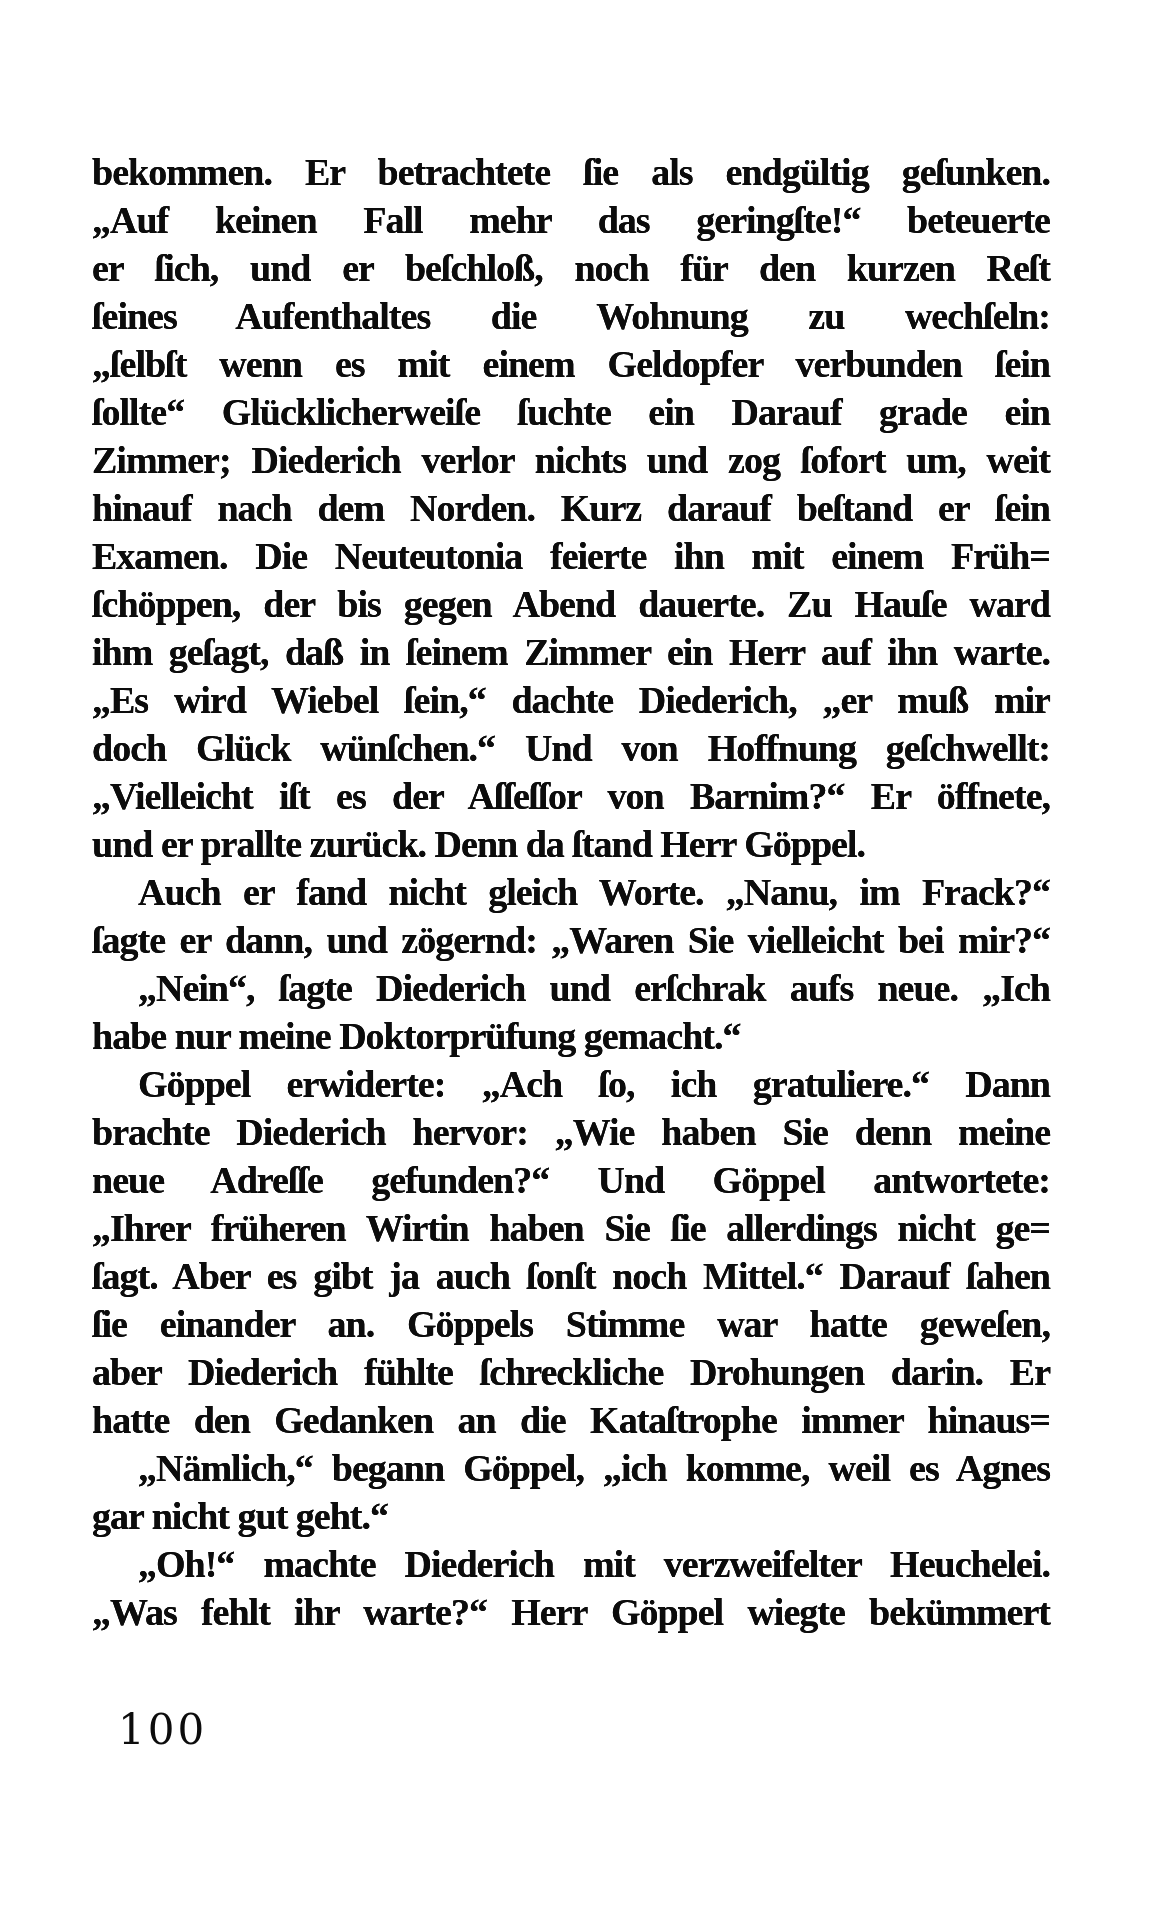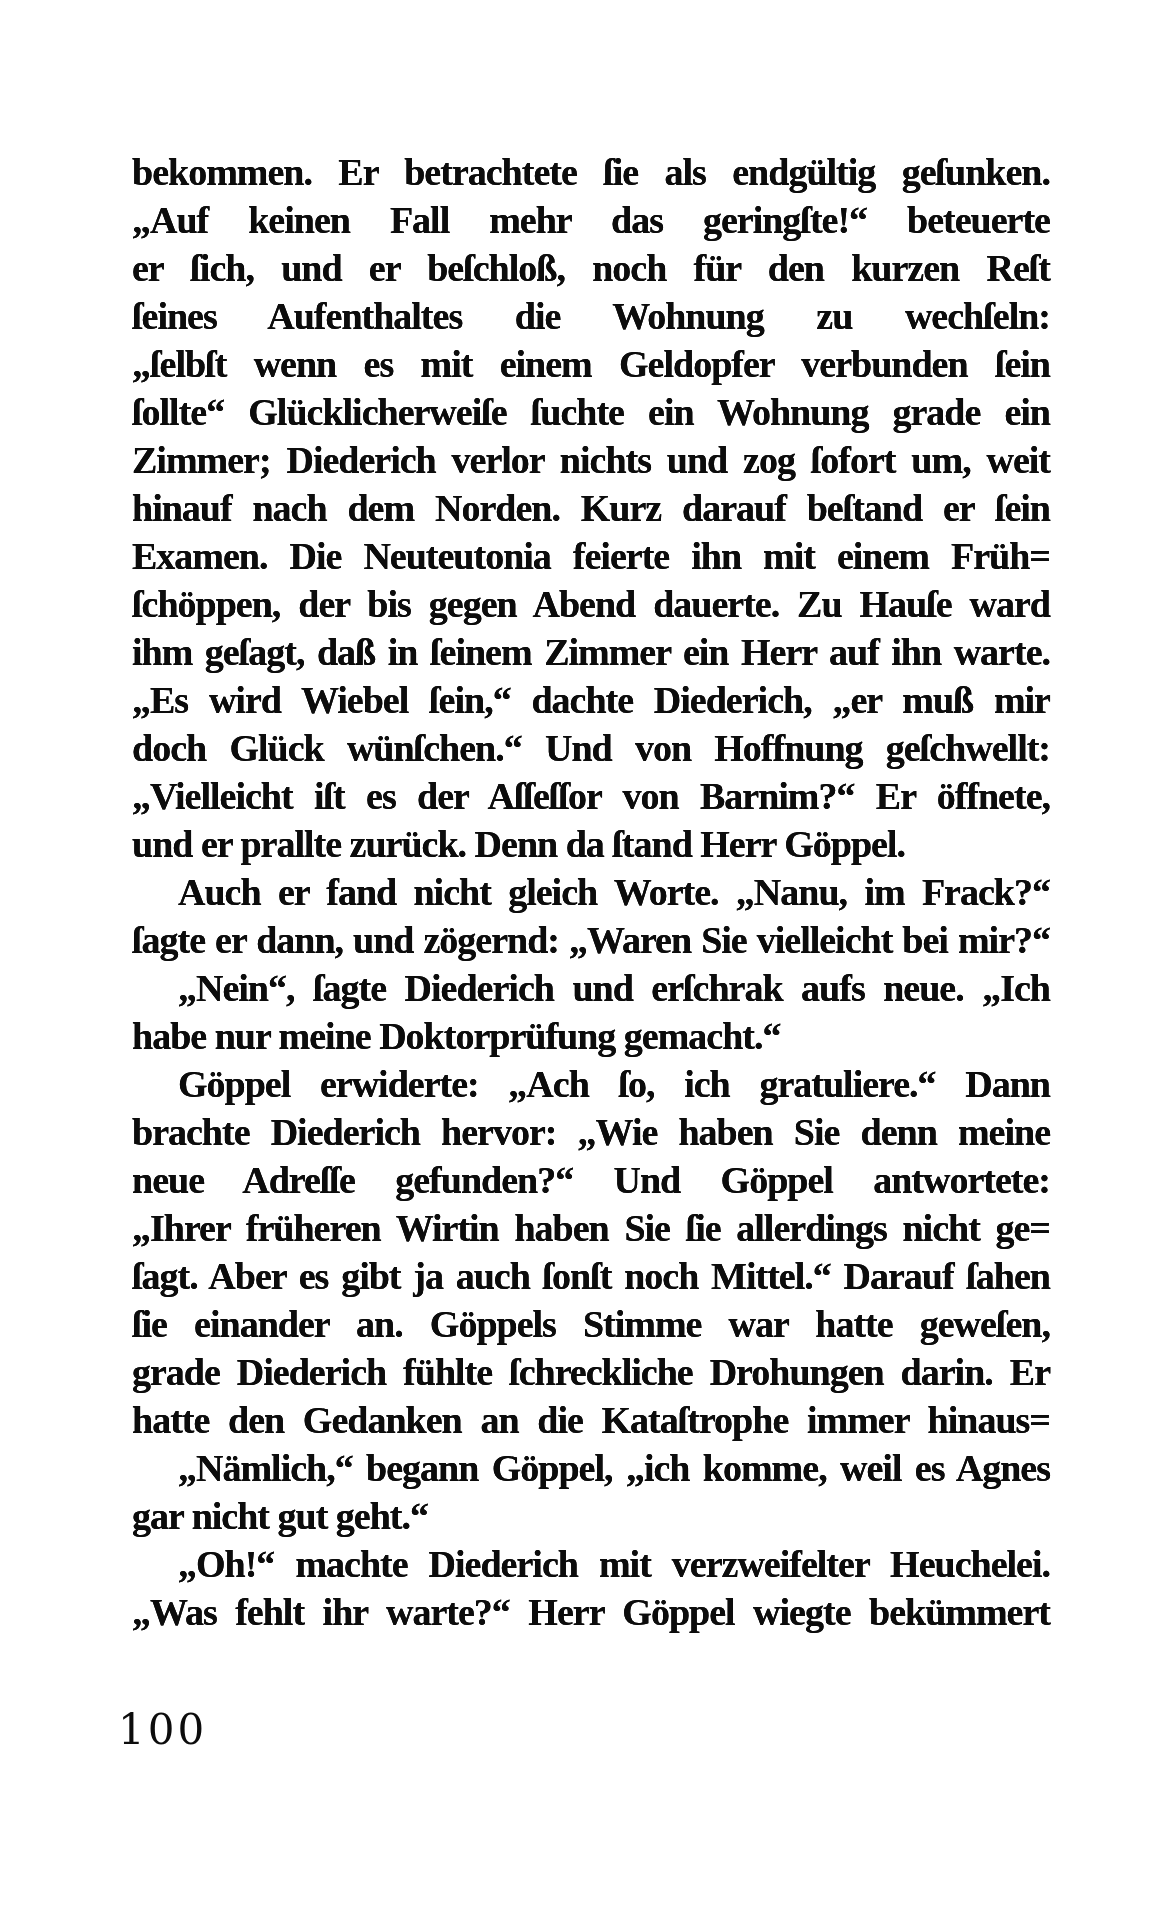--- a/index.html
+++ b/index.html
@@ -21,21 +21,20 @@
   .ln {
     font-weight: 700;
     font-size: 38px;
     line-height: 48px;
     height: 48px;
     letter-spacing: -1px;
     text-align: justify;
     text-align-last: justify;
     text-shadow: 0 0 0.6px #000;
     white-space: normal;
-    margin-left: 40px;
   }
   .ln.ind { padding-left: 46px; }
   .ln.end { text-align-last: left; }
   .page-number {
     position: absolute;
     left: 118px;
     top: 1706px;
     font-family: "DejaVu Serif", "Liberation Serif", serif;
     font-weight: 400;
     font-size: 42px;
@@ -47,41 +46,41 @@
 </head>
 <body>
 
 <div class="page">
   <div class="text-block">
     <div class="ln">bekommen. Er betrachtete ſie als endgültig geſunken.</div>
     <div class="ln">„Auf keinen Fall mehr das geringſte!“ beteuerte</div>
     <div class="ln">er ſich, und er beſchloß, noch für den kurzen Reſt</div>
     <div class="ln">ſeines Aufenthaltes die Wohnung zu wechſeln:</div>
     <div class="ln">„ſelbſt wenn es mit einem Geldopfer verbunden ſein</div>
-    <div class="ln">ſollte“ Glücklicherweiſe ſuchte ein Wohnung grade ein</div>
+    <div class="ln">ſollte“ Glücklicherweiſe ſuchte ein Darauf grade ein</div>
     <div class="ln">Zimmer; Diederich verlor nichts und zog ſofort um, weit</div>
     <div class="ln">hinauf nach dem Norden. Kurz darauf beſtand er ſein</div>
     <div class="ln">Examen. Die Neuteutonia feierte ihn mit einem Früh=</div>
     <div class="ln">ſchöppen, der bis gegen Abend dauerte. Zu Hauſe ward</div>
     <div class="ln">ihm geſagt, daß in ſeinem Zimmer ein Herr auf ihn warte.</div>
     <div class="ln">„Es wird Wiebel ſein,“ dachte Diederich, „er muß mir</div>
     <div class="ln">doch Glück wünſchen.“ Und von Hoffnung geſchwellt:</div>
     <div class="ln">„Vielleicht iſt es der Aſſeſſor von Barnim?“ Er öffnete,</div>
     <div class="ln end">und er prallte zurück. Denn da ſtand Herr Göppel.</div>
     <div class="ln ind">Auch er fand nicht gleich Worte. „Nanu, im Frack?“</div>
     <div class="ln">ſagte er dann, und zögernd: „Waren Sie vielleicht bei mir?“</div>
     <div class="ln ind">„Nein“, ſagte Diederich und erſchrak aufs neue. „Ich</div>
     <div class="ln end">habe nur meine Doktorprüfung gemacht.“</div>
     <div class="ln ind">Göppel erwiderte: „Ach ſo, ich gratuliere.“ Dann</div>
     <div class="ln">brachte Diederich hervor: „Wie haben Sie denn meine</div>
     <div class="ln">neue Adreſſe gefunden?“ Und Göppel antwortete:</div>
     <div class="ln">„Ihrer früheren Wirtin haben Sie ſie allerdings nicht ge=</div>
     <div class="ln">ſagt. Aber es gibt ja auch ſonſt noch Mittel.“ Darauf ſahen</div>
     <div class="ln">ſie einander an. Göppels Stimme war hatte geweſen,</div>
-    <div class="ln">grade Diederich fühlte ſchreckliche Drohungen darin. Er</div>
+    <div class="ln">aber Diederich fühlte ſchreckliche Drohungen darin. Er</div>
     <div class="ln">hatte den Gedanken an die Kataſtrophe immer hinaus=</div>
     <div class="ln ind">„Nämlich,“ begann Göppel, „ich komme, weil es Agnes</div>
     <div class="ln end">gar nicht gut geht.“</div>
     <div class="ln ind">„Oh!“ machte Diederich mit verzweifelter Heuchelei.</div>
     <div class="ln">„Was fehlt ihr warte?“ Herr Göppel wiegte bekümmert</div>
   </div>
 
   <div class="page-number">100</div>
 </div>
 

